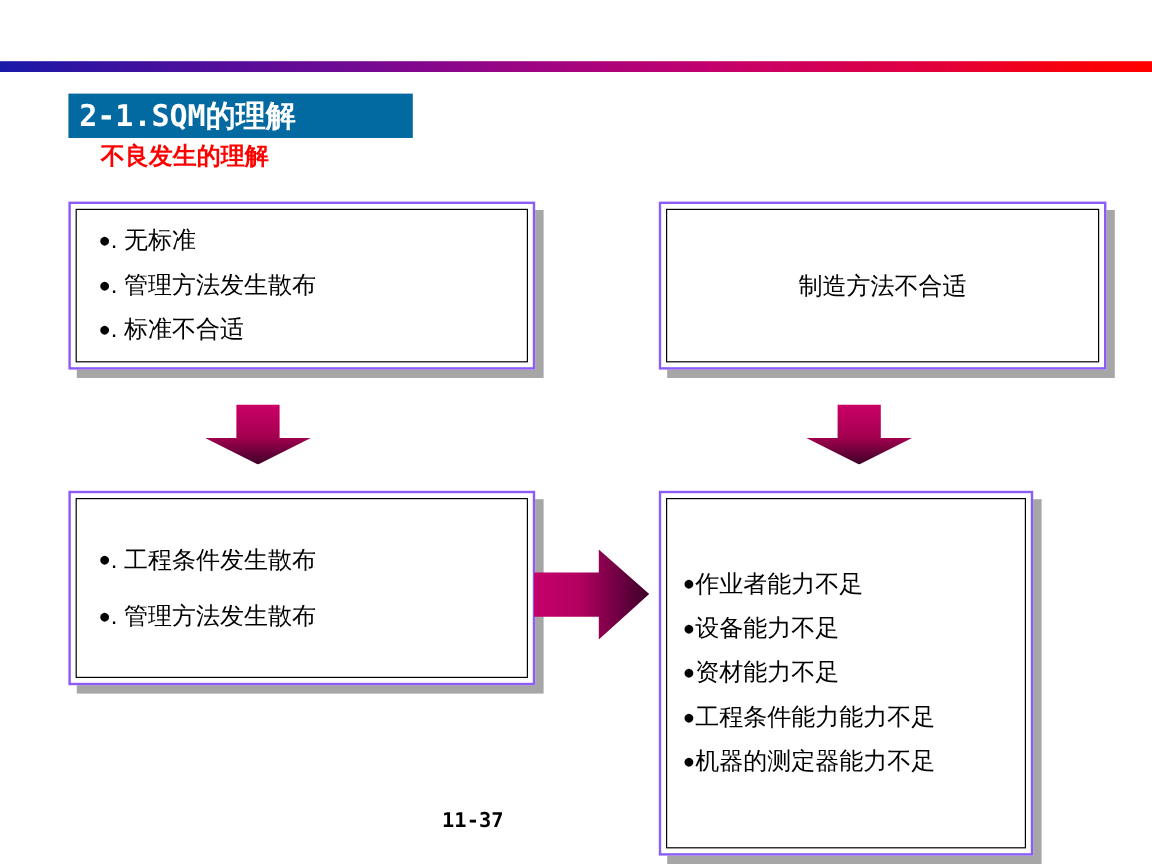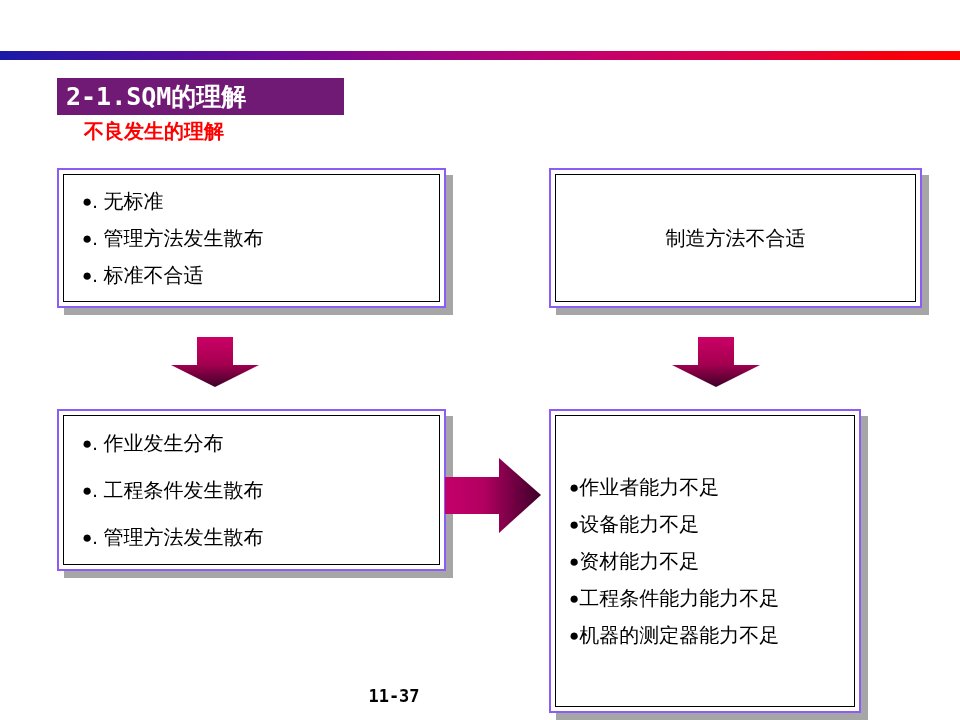--- a/index.html
+++ b/index.html
@@ -33,21 +33,21 @@
         #ff0000 100%);
   }
 
   
   #title-box {
     position: absolute;
     left: 57px;
     top: 78px;
     width: 287px;
     height: 37px;
-    background: #701a75;
+    background: #0369a1;
     color: #ffffff;
     font-family: "DejaVu Sans Mono", "Liberation Mono", monospace;
     font-size: 25px;
     font-weight: bold;
     line-height: 37px;
     padding-left: 9px;
     box-sizing: border-box;
     letter-spacing: 0px;
     white-space: nowrap;
   }
@@ -138,21 +138,20 @@
   #page-number {
     position: absolute;
     left: 0;
     top: 674px;
     width: 788px;
     text-align: center;
     font-family: "DejaVu Sans Mono", "Liberation Mono", monospace;
     font-size: 17px;
     font-weight: bold;
     color: #000000;
-    margin-top: 12px;
   }
 </style>
 </head>
 <body>
 
 <div id="top-rule"></div>
 
 <div id="title-box">2-1.SQM的理解</div>
 
 <div id="subtitle">不良发生的理解</div>
@@ -194,23 +193,20 @@
       <stop offset="0%" stop-color="#cc0066"></stop>
       <stop offset="55%" stop-color="#a3004f"></stop>
       <stop offset="100%" stop-color="#3d0029"></stop>
     </linearGradient>
   </defs>
   <polygon points="26,0 62,0 62,28 88,28 44,50 0,28 26,28" fill="url(#gradDownR)"></polygon>
 </svg>
 
 <div class="box" id="box-variation">
   <div class="box-inner">
-    <div class="bullet-line">
-      <span class="dot">●</span><span>.</span>&nbsp;<span>作业发生分布</span>
-    </div>
     <div class="bullet-line">
       <span class="dot">●</span><span>.</span>&nbsp;<span>工程条件发生散布</span>
     </div>
     <div class="bullet-line">
       <span class="dot">●</span><span>.</span>&nbsp;<span>管理方法发生散布</span>
     </div>
   </div>
 </div>
 
 <svg id="arrow-right" viewBox="0 0 96 75">

